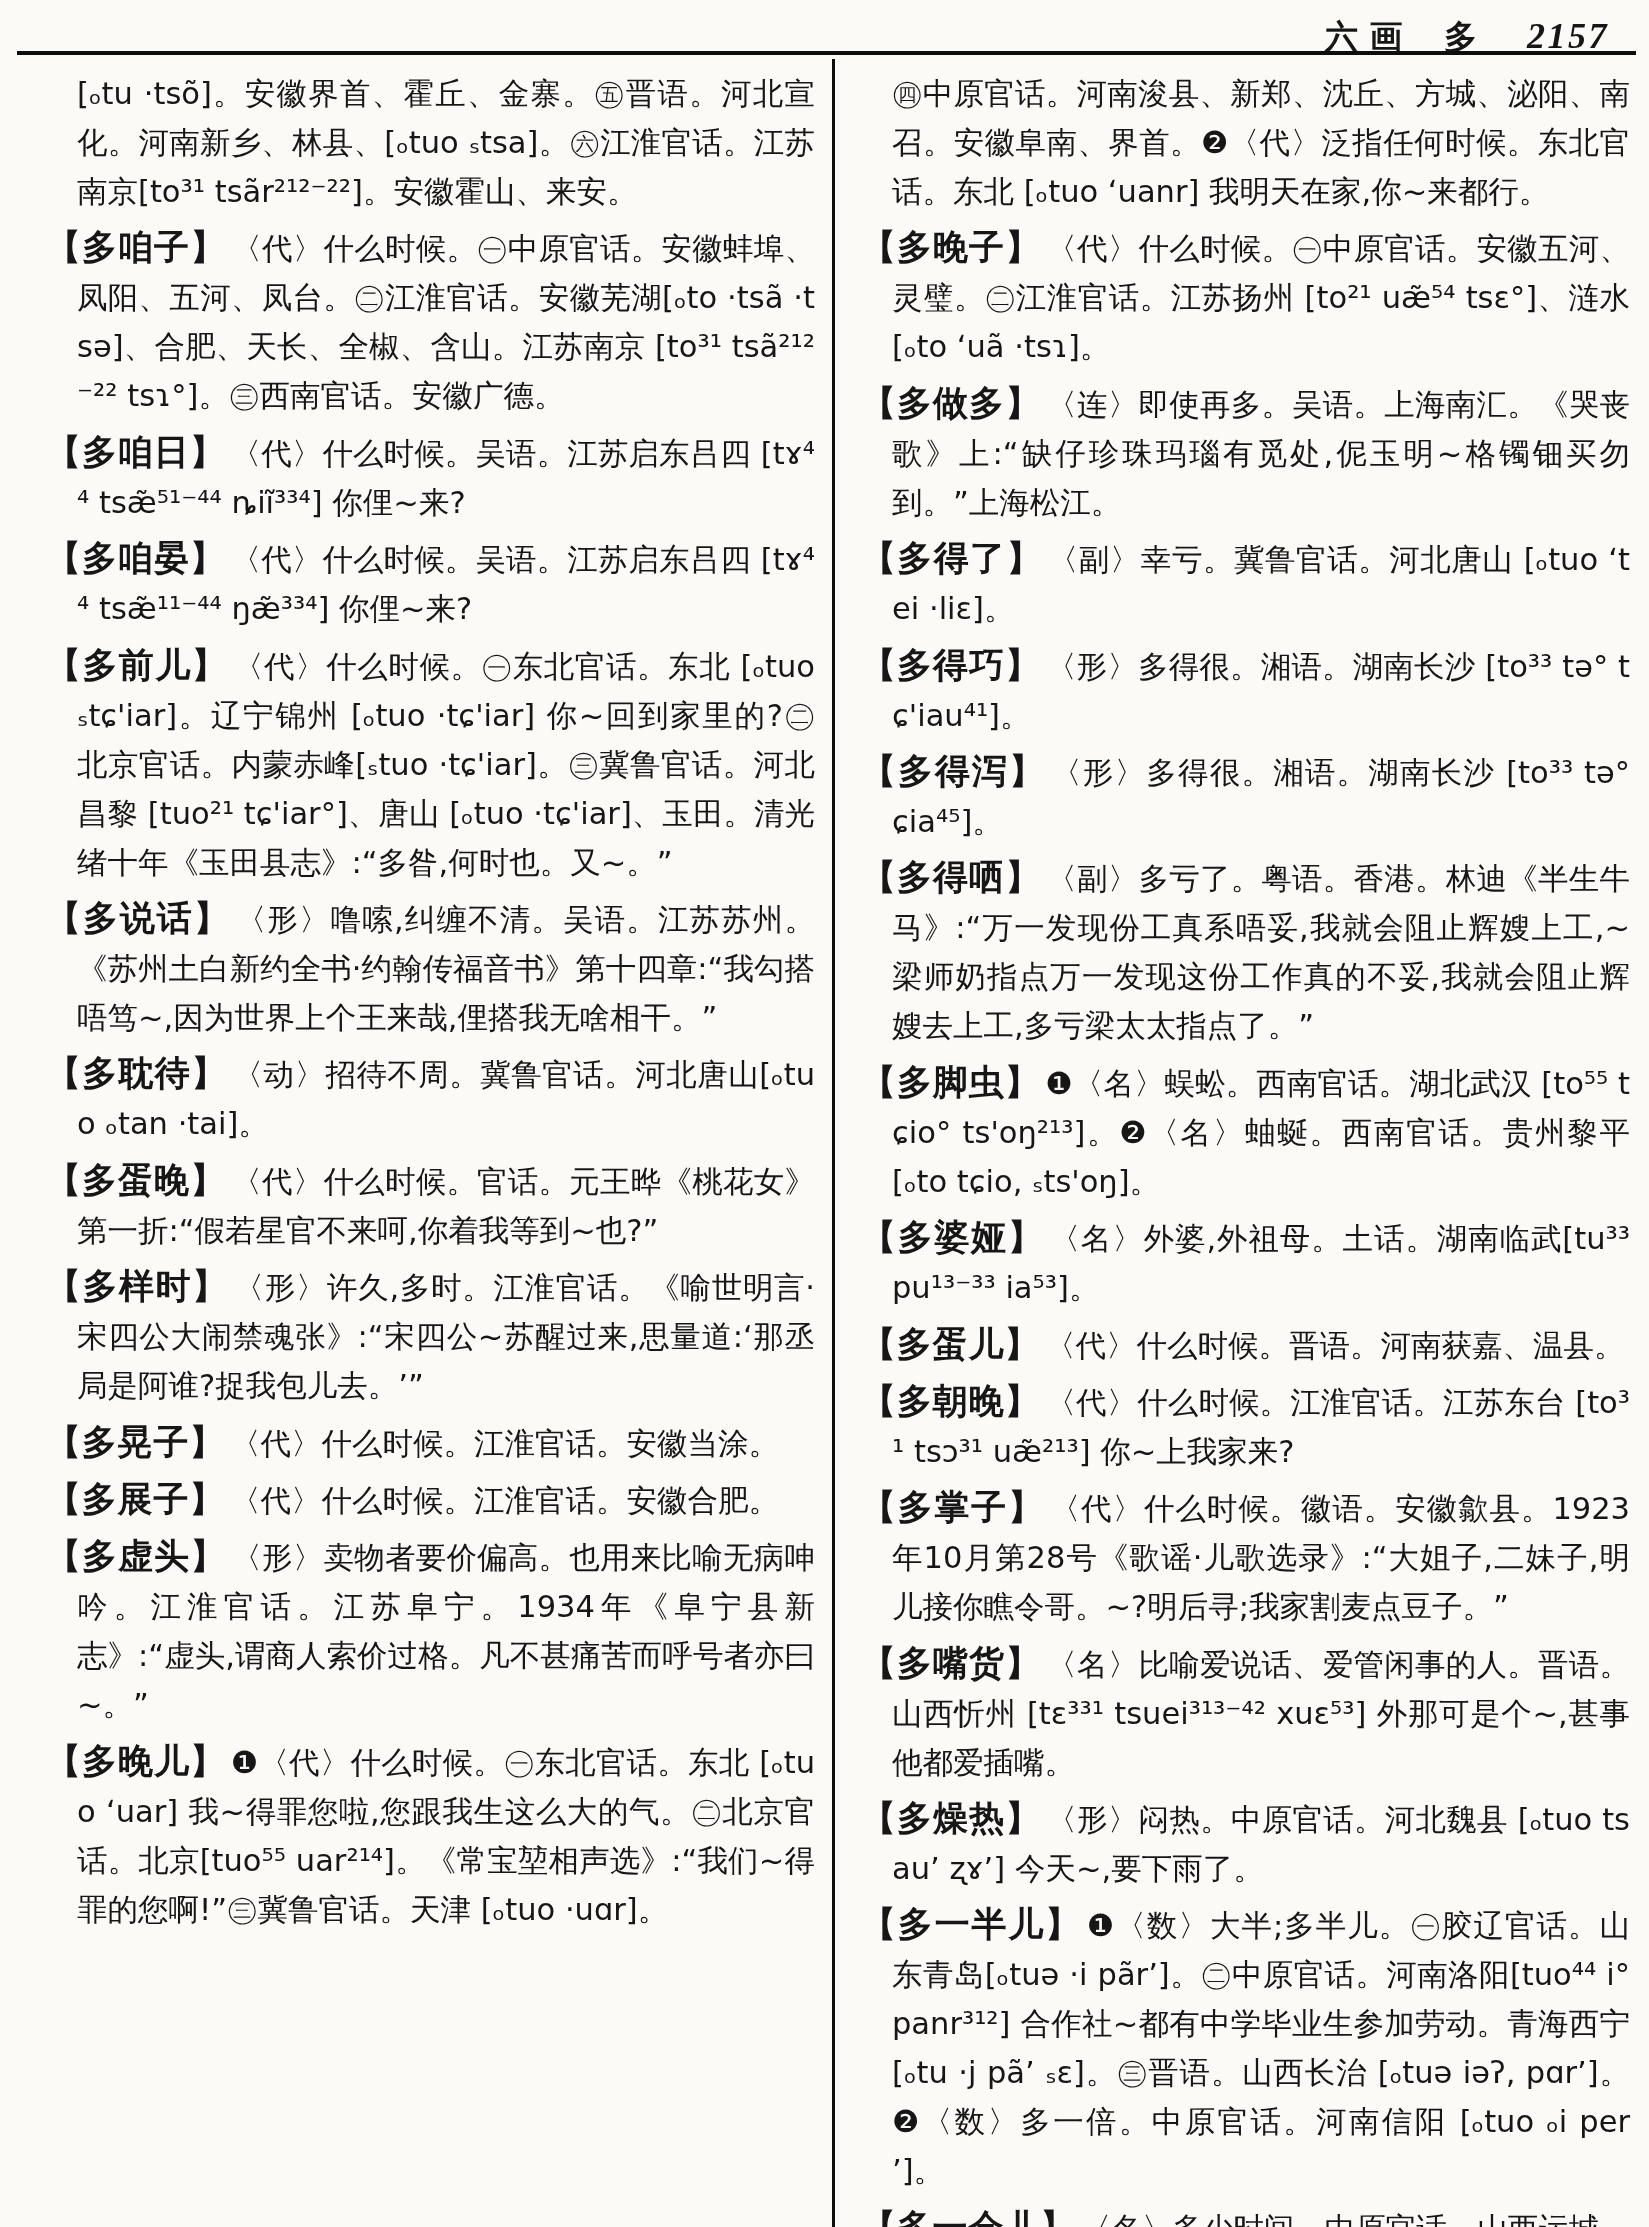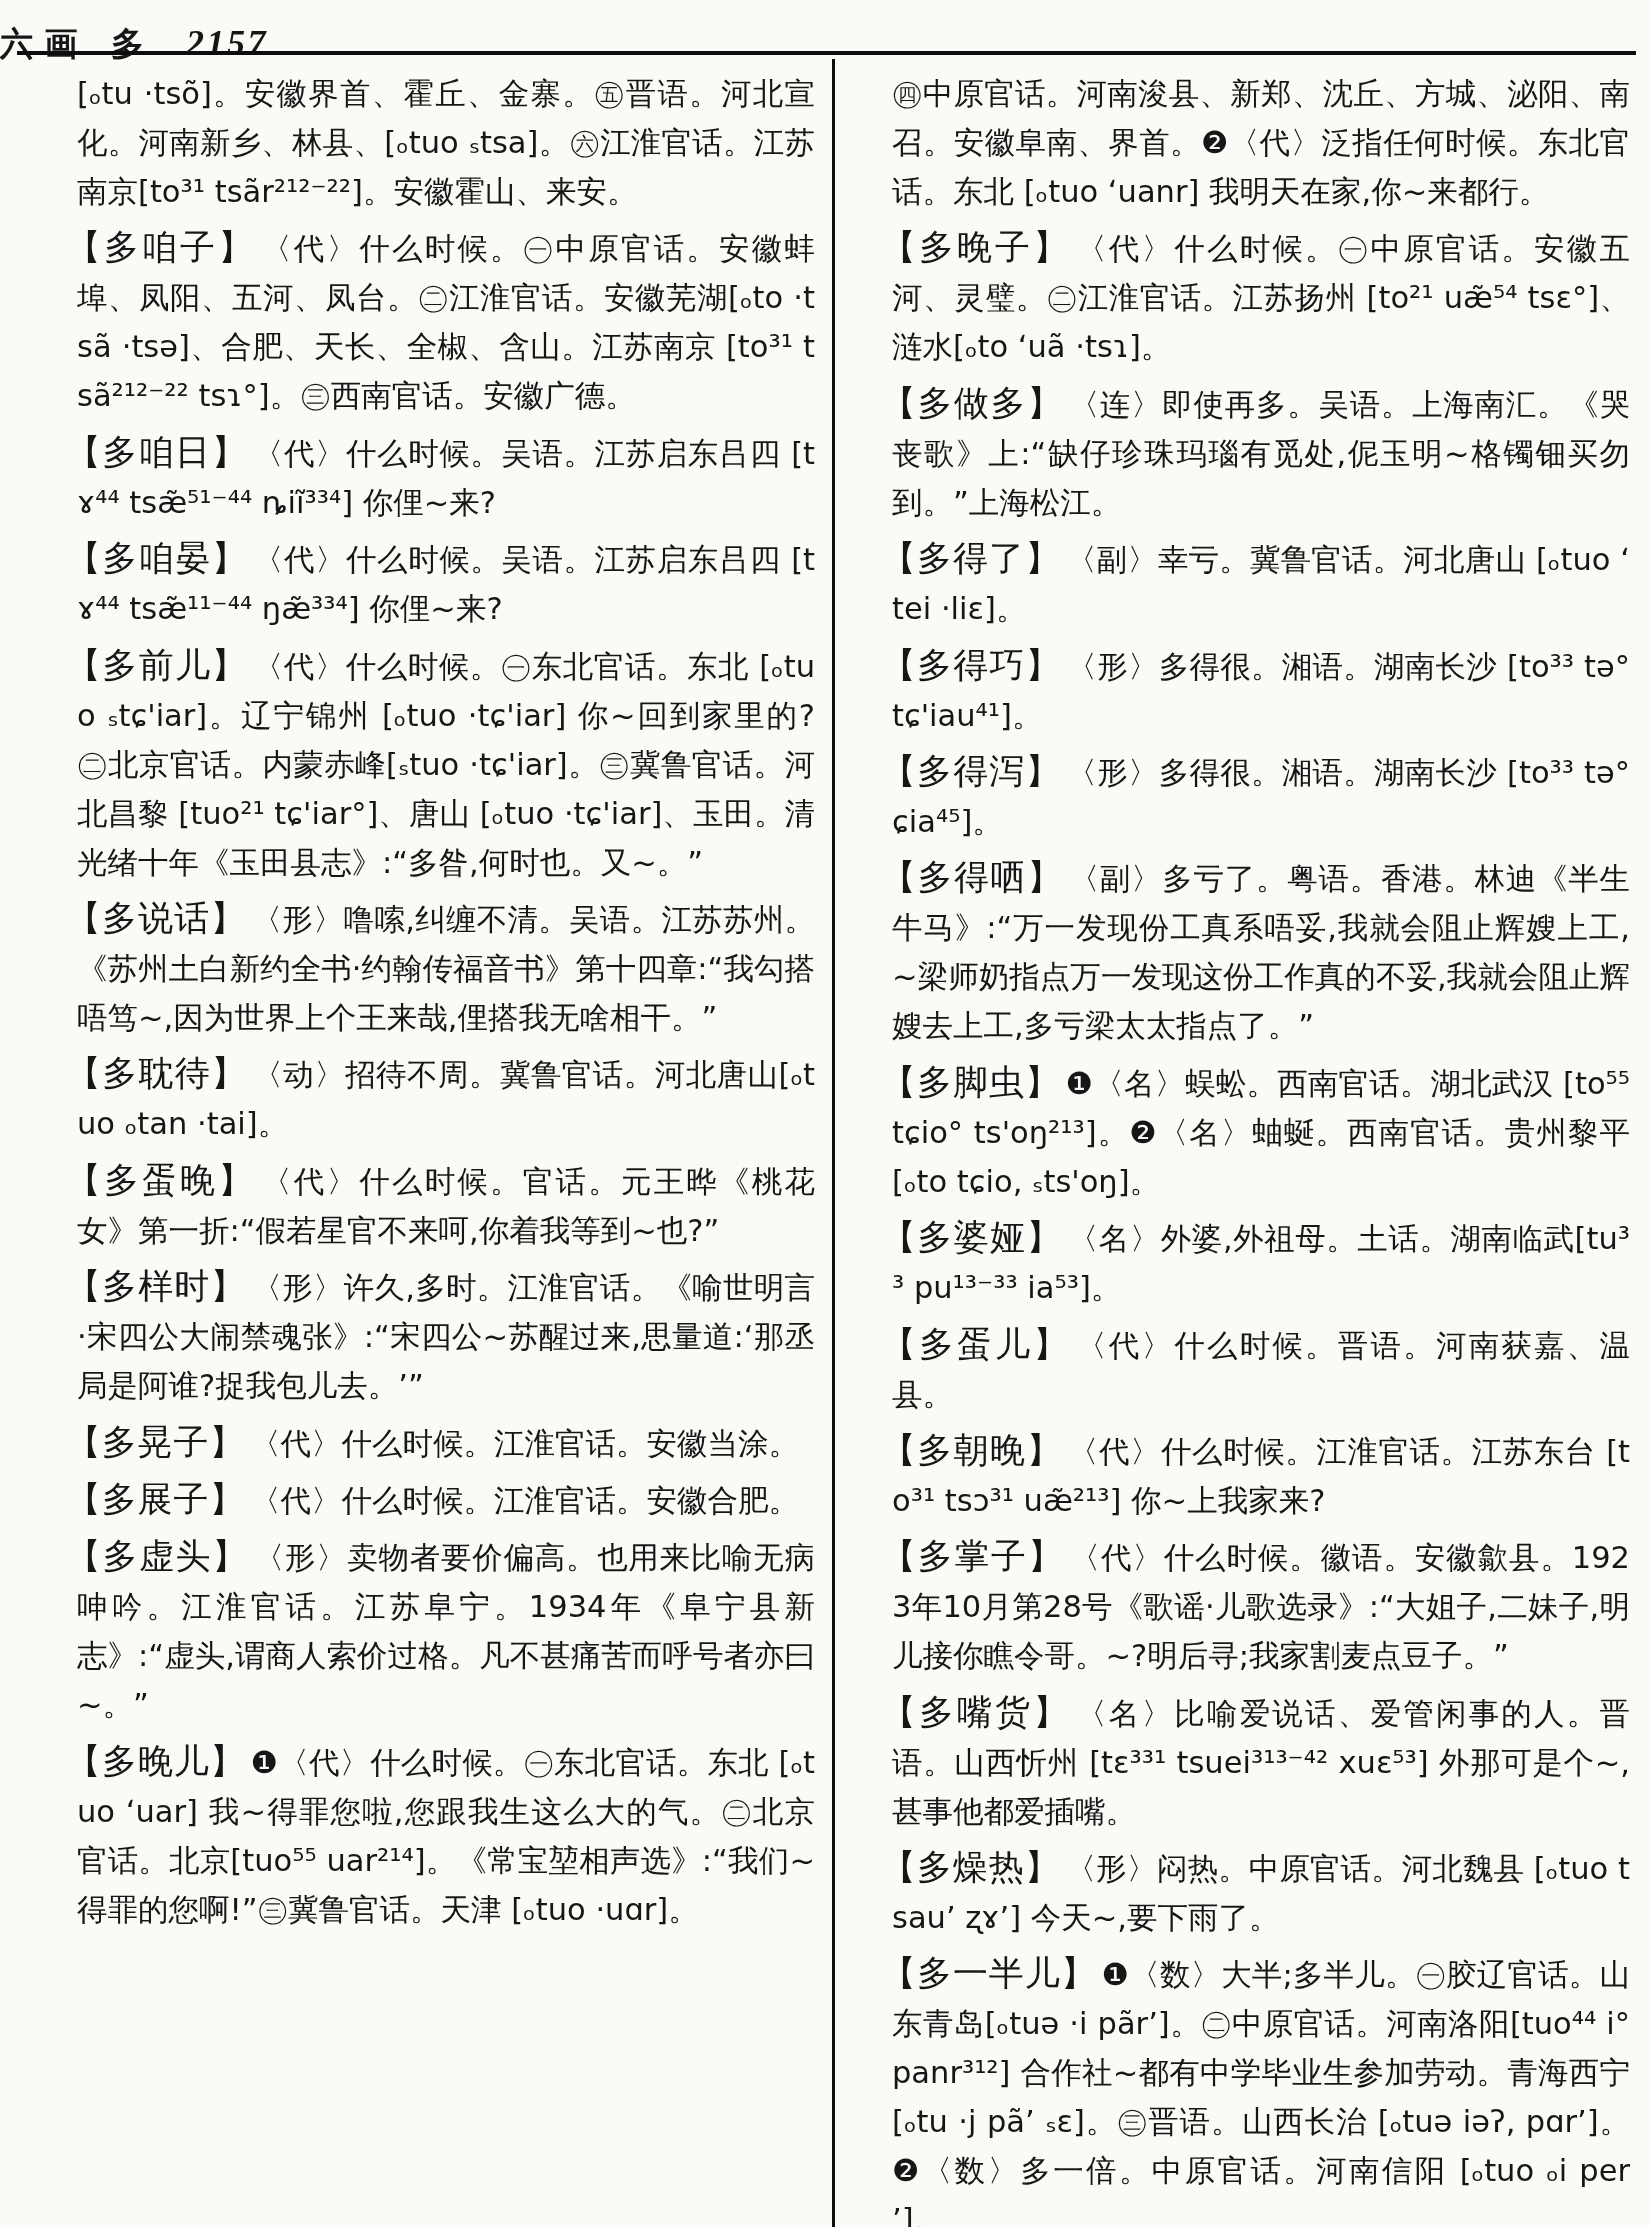--- a/index.html
+++ b/index.html
@@ -7,22 +7,22 @@
     width:1650px;height:2227px;
     background:#fbfaf7;
     font-family:"DejaVu Sans",sans-serif;
     color:#161616;
     position:relative;
     overflow:hidden;
   }
   .page{position:absolute;inset:0;}
   
   .header{
-    position:absolute;top:22px;left:0;width:1609px;height:43px;
-    display:flex;align-items:baseline;gap:22px;
+    position:absolute;top:15px;left:0;width:1609px;height:43px;
+    display:flex;justify-content:flex-end;align-items:baseline;gap:30px;
   }
   .hdr-cjk{font-size:33px;font-weight:bold;letter-spacing:11.5px;}
   .hdr-char{font-size:33px;font-weight:bold;}
   .hdr-page{
     font-family:"Liberation Serif",serif;
     font-style:italic;font-weight:bold;font-size:36px;letter-spacing:2.5px;
     margin-left:20px;
   }
   .top-rule{
     position:absolute;top:51px;left:16.5px;width:1619px;height:4.1px;
@@ -37,23 +37,22 @@
     position:absolute;top:69px;width:769px;
     font-size:30.5px;line-height:49px;
     text-align:justify;
     word-break:break-all;
   }
   .col-left{left:46px;}
   .col-right{left:861px;}
   .intro{margin-left:31px;}
   .entry{margin-top:7.4px;padding-left:31px;text-indent:-31px;}
   .hw{
-    font-weight:normal;font-size:35px;letter-spacing:0.8px;
+    font-weight:bold;font-size:35px;letter-spacing:0.8px;
     margin-right:5px;
-    margin-left:20px;
   }
   .body-text{}
 </style>
 </head>
 <body>
 
 <div class="page">
 
   <div class="header">
     <span class="hdr-cjk">六画</span>

